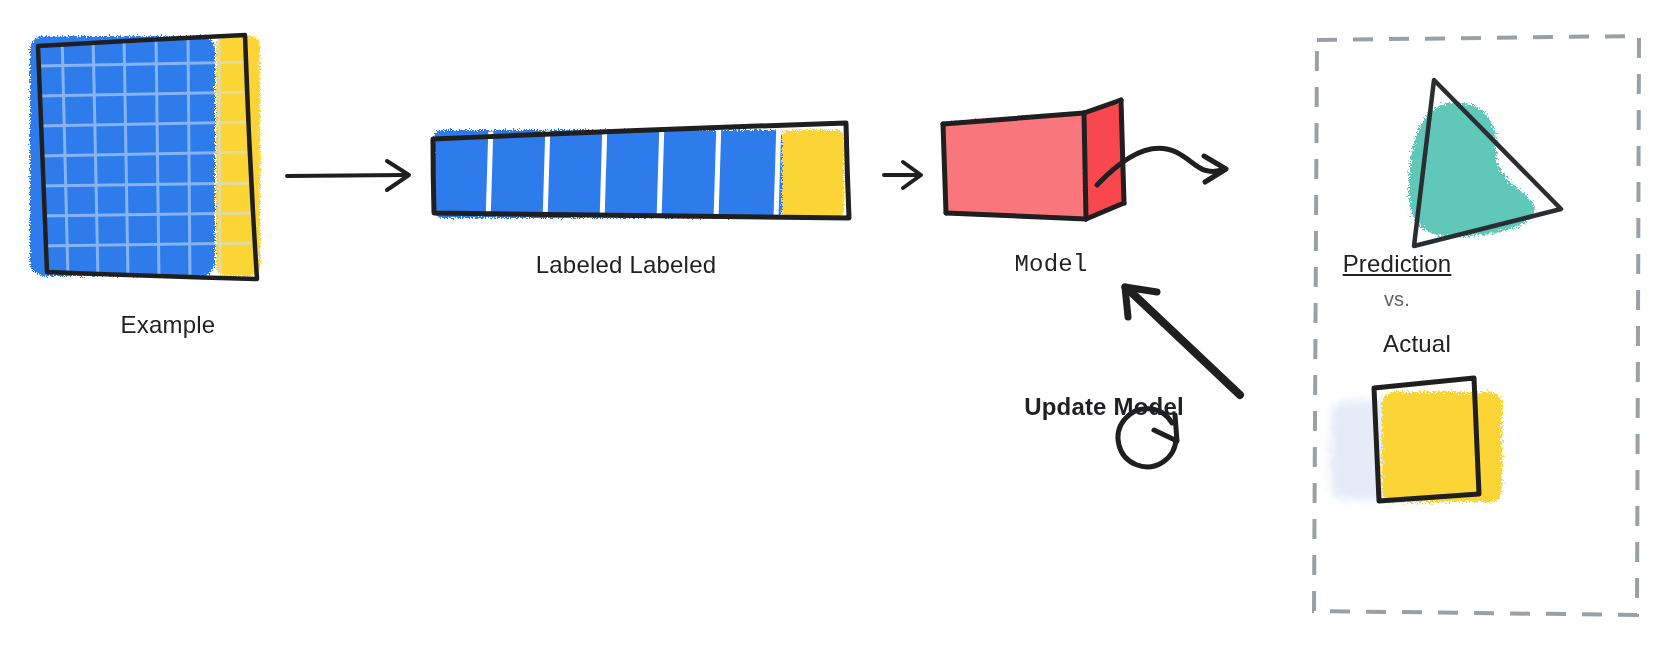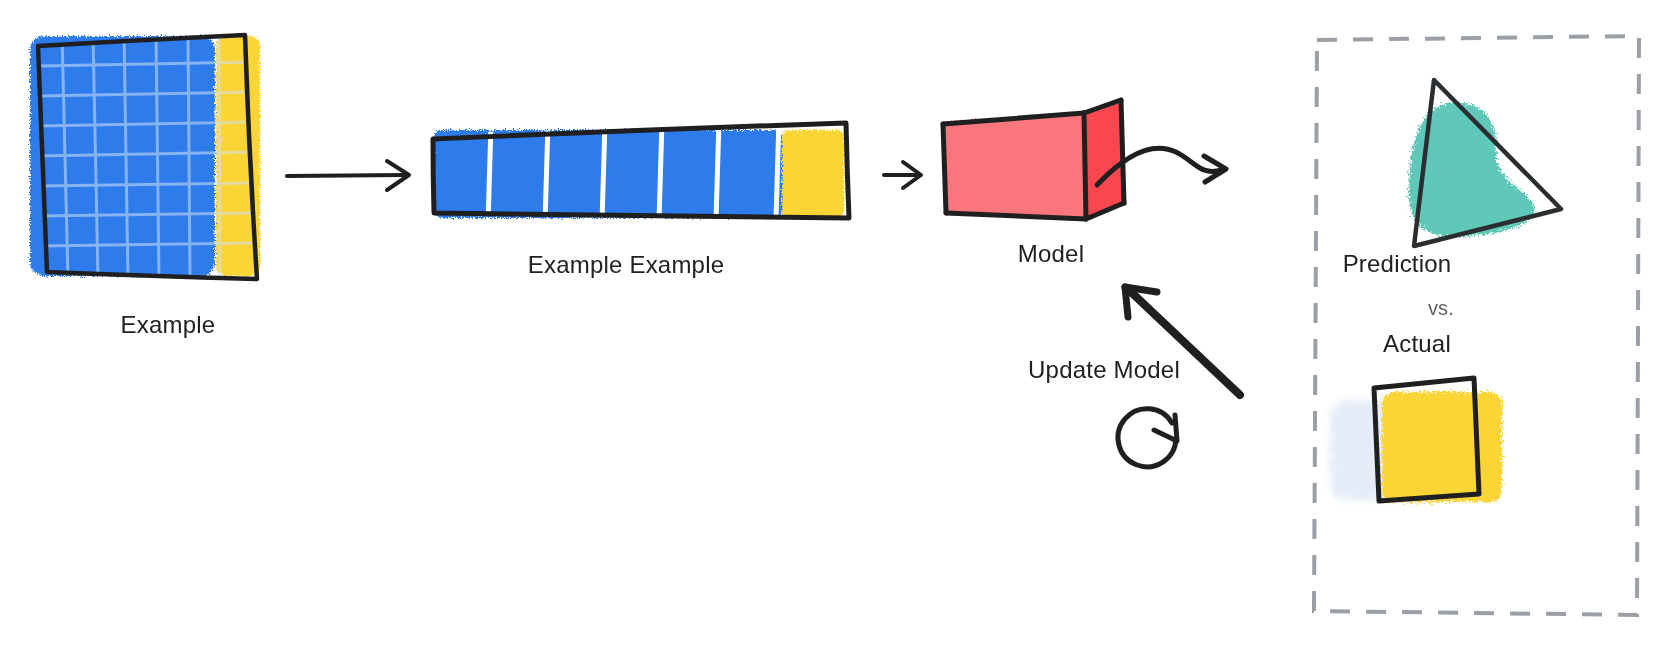--- a/index.html
+++ b/index.html
@@ -28,24 +28,24 @@
     letter-spacing: 0.2px;
     white-space: nowrap;
     transform: translateX(-50%);
   }
   .lbl-sm {
     font-size: 20px;
     color: #5f6368;
   }
   #lbl-dataset   { left: 168px;  top: 311px; }
   #lbl-example   { left: 626px;  top: 251px; }
-  #lbl-model     { left: 1051px; top: 240px; }
-  #lbl-update    { left: 1104px; top: 356px; }
-  #lbl-prediction{ left: 1397px; top: 250px; }
-  #lbl-vs        { left: 1397px; top: 297px; margin-left: 44px; }
+  #lbl-model     { left: 1051px; top: 251px; font-family: Liberation Mono, monospace; }
+  #lbl-update    { left: 1104px; top: 393px; font-weight: bold; }
+  #lbl-prediction{ left: 1397px; top: 250px; text-decoration: underline; }
+  #lbl-vs        { left: 1397px; top: 288px; }
   #lbl-actual    { left: 1397px; top: 330px; margin-left: 20px; }
 </style>
 </head>
 <body>
 
 <svg id="canvas" viewBox="0 0 1660 668" xmlns="http://www.w3.org/2000/svg">
   <defs>
 
     <filter id="rough" x="-20%" y="-20%" width="140%" height="140%">
       <feTurbulence type="fractalNoise" baseFrequency="0.75" numOctaves="4" seed="7" result="noise"></feTurbulence>
@@ -187,18 +187,18 @@
     <path d="M1125,287 L1157,292" stroke-width="7"></path>
   </g>
 
   <g stroke="#1f1f1f" fill="none" stroke-width="5" stroke-linecap="round" stroke-linejoin="round">
     <path d="M1172,423 A29,29 0 1 0 1176,439"></path>
     <path d="M1154,430 L1177,441 L1175,415"></path>
   </g>
 </svg>
 
 <div class="lbl" id="lbl-dataset">Example</div>
-<div class="lbl" id="lbl-example">Example Example</div>
+<div class="lbl" id="lbl-example">Labeled Labeled</div>
 <div class="lbl" id="lbl-model">Model</div>
 <div class="lbl" id="lbl-update">Update Model</div>
 <div class="lbl" id="lbl-prediction">Prediction</div>
 <div class="lbl lbl-sm" id="lbl-vs">vs.</div>
 <div class="lbl" id="lbl-actual">Actual</div>
 
 </body></html>

